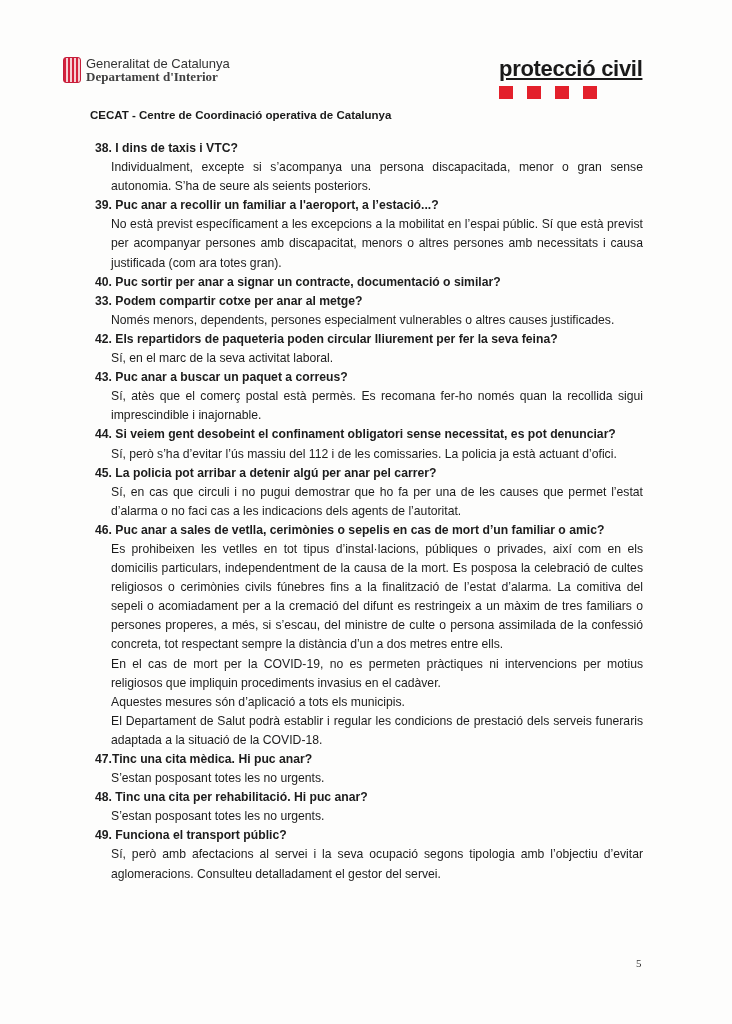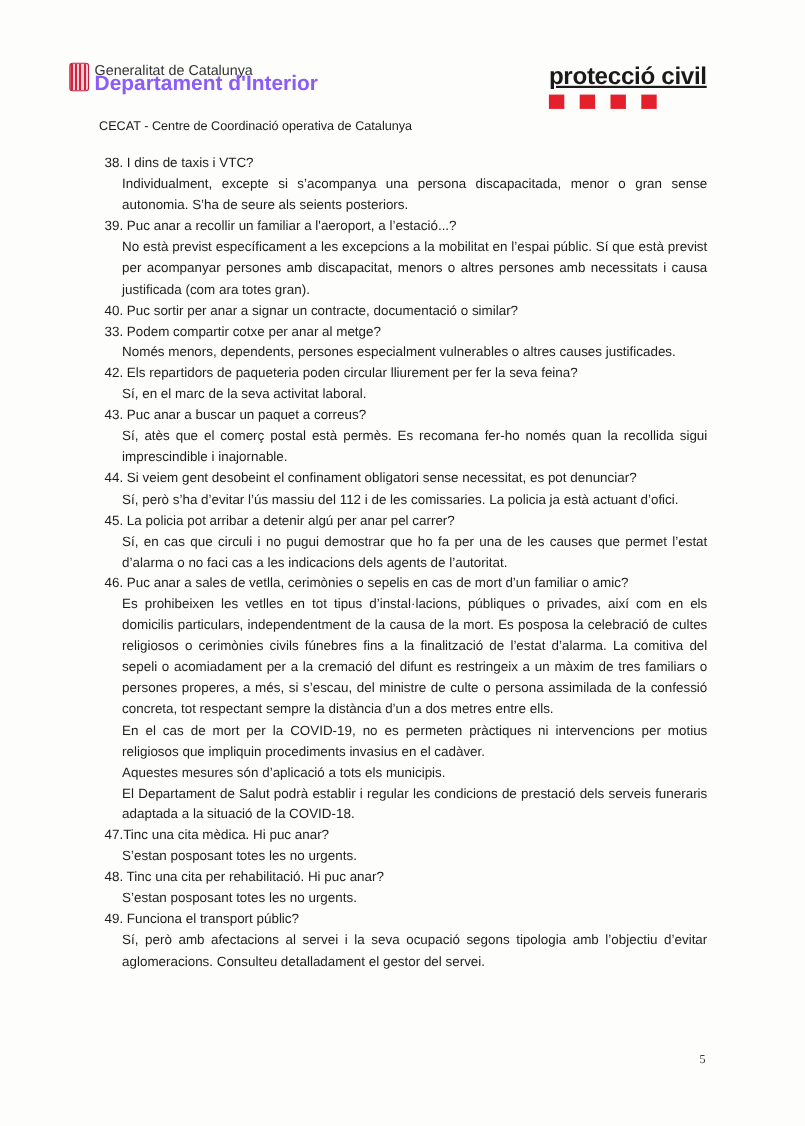--- a/index.html
+++ b/index.html
@@ -14,39 +14,39 @@
 
   
   .gen-logo { position: absolute; left: 63px; top: 57px; display: flex; align-items: center; }
   .gen-emblem {
     width: 18px; height: 26px; border-radius: 3px;
     background: repeating-linear-gradient(90deg, #d4213d 0 2px, #f6d0d5 2px 4px);
     border: 1px solid #c41e3a; box-sizing: border-box; margin-right: 5px;
   }
   .gen-text { line-height: 13px; }
   .gen-line1 { font-size: 13px; color: #333; }
-  .gen-line2 { font-size: 19px; font-weight: bold; color: #8b5cf6; }
+  .gen-line2 { font-size: 13px; font-weight: bold; color: #404040; font-family: Liberation Serif, serif; }
 
   
   .pc-logo { position: absolute; left: 499px; top: 58px; }
   .pc-title { font-size: 22px; font-weight: bold; color: #1a1a1a; letter-spacing: -0.3px; line-height: 22px; text-decoration: underline; }
   .pc-squares { display: flex; gap: 14px; margin-top: 6px; margin-left: 0px; }
   .pc-sq { width: 14px; height: 13px; background: #e3202b; }
 
   .center-title {
     position: absolute; left: 90px; top: 109px;
-    font-size: 11.5px; font-weight: normal; color: #1a1a1a;
+    font-size: 11.5px; font-weight: bold; color: #1a1a1a;
   }
 
   .content {
     position: absolute; left: 95px; top: 139px; width: 548px;
     font-family: "Liberation Sans", sans-serif;
     font-size: 12.2px; line-height: 19.1px; color: #1c1c1c;
   }
-  .q { font-weight: normal; margin: 0; }
+  .q { font-weight: bold; margin: 0; }
   .a { margin: 0 0 0 16px; text-align: justify; }
 
   .page-number {
     position: absolute; left: 636px; top: 957px;
     font-family: "Liberation Serif", serif; font-size: 11px; color: #333;
   }
 </style>
 </head>
 <body>
 

